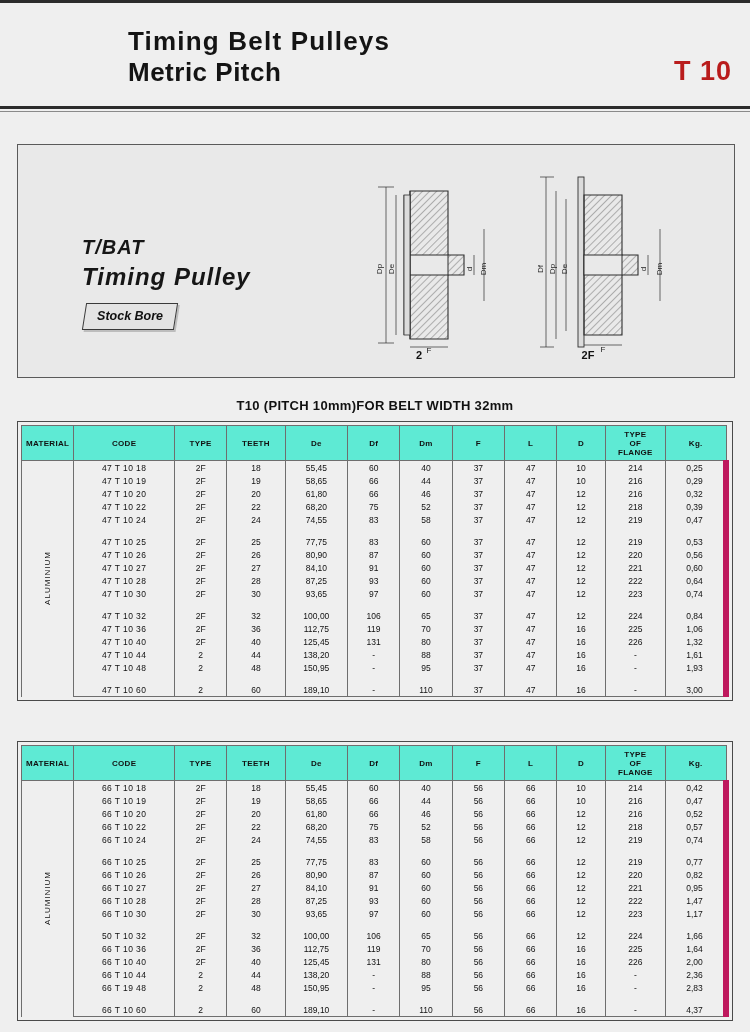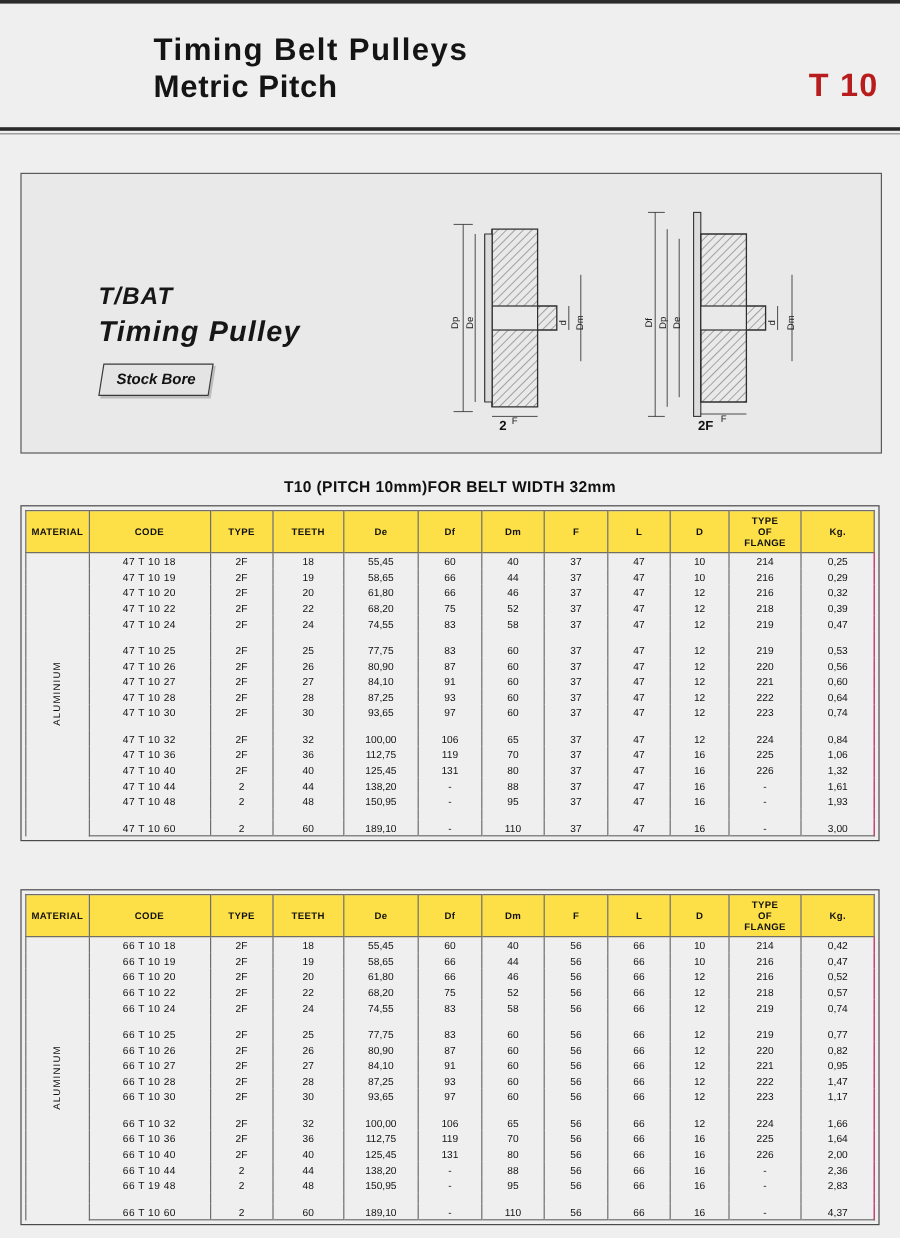--- a/index.html
+++ b/index.html
@@ -93,42 +93,42 @@
     text-align:center;
     padding:0;
     height:13px;
     color:#111;
   }
   table.spec thead th{
     height:34px;
     font-size:8px;
     font-weight:bold;
     letter-spacing:0.3px;
-    background:#fde047;
+    background:#5eead4;
   }
   table.spec td.mat{
     width:52px;
     font-size:8px;
     letter-spacing:1px;
     vertical-align:middle;
   }
   table.spec td.mat .rot{
     writing-mode:vertical-rl;
     transform:rotate(180deg);
     display:inline-block;
   }
   table.spec tbody td{
     border-left:none;border-right:none;border-top:none;border-bottom:none;
   }
   
   table.spec tbody tr td{
     border-left:1px solid #6e6e6e;
   }
   table.spec tbody tr td:last-child{
-    border-right:1px solid #be185d;
+    border-right:6px solid #be185d;
   }
   table.spec tbody tr.spacer td{
     height:9px;
   }
   table.spec tbody tr.first-row td{
     border-top:1px solid #6e6e6e;
   }
   table.spec tbody tr.last-row td{
     border-bottom:1px solid #6e6e6e;
   }
@@ -698,21 +698,21 @@
             <td></td>
             <td></td>
             <td></td>
             <td></td>
             <td></td>
             <td></td>
             <td></td>
             <td></td>
           </tr>
           <tr class="">
-            <td class="code">66 T 10 32</td>
+            <td class="code">50 T 10 32</td>
             <td class="">2F</td>
             <td class="">32</td>
             <td class="">100,00</td>
             <td class="">106</td>
             <td class="">65</td>
             <td class="">56</td>
             <td class="">66</td>
             <td class="">12</td>
             <td class="">224</td>
             <td class="">1,66</td>

